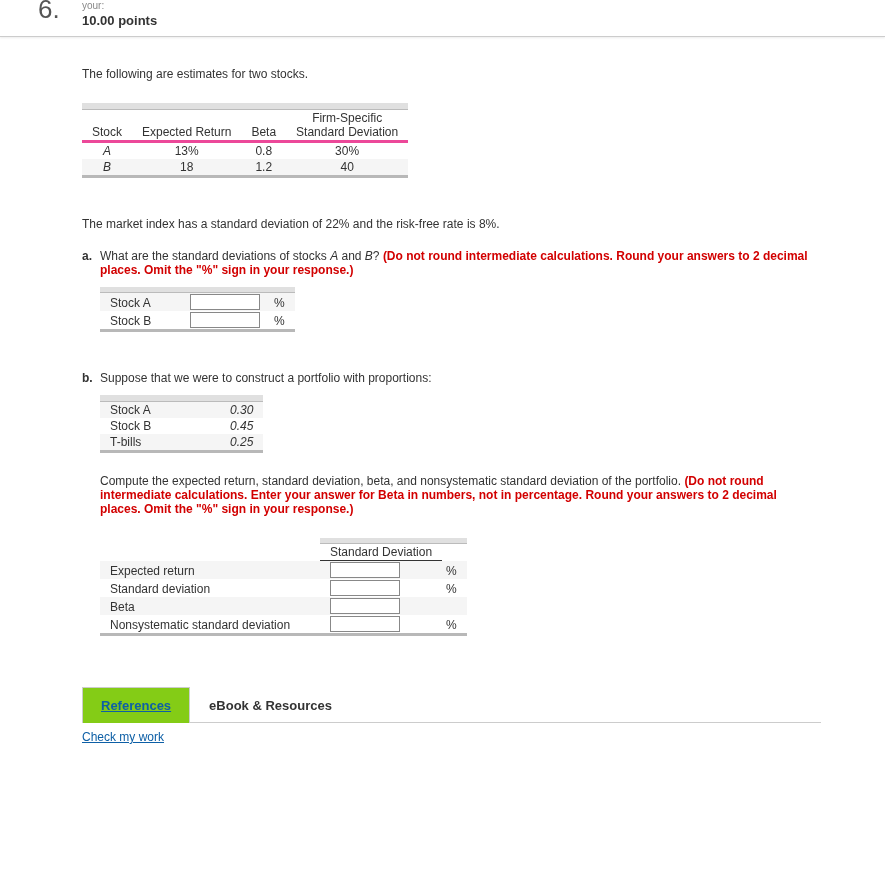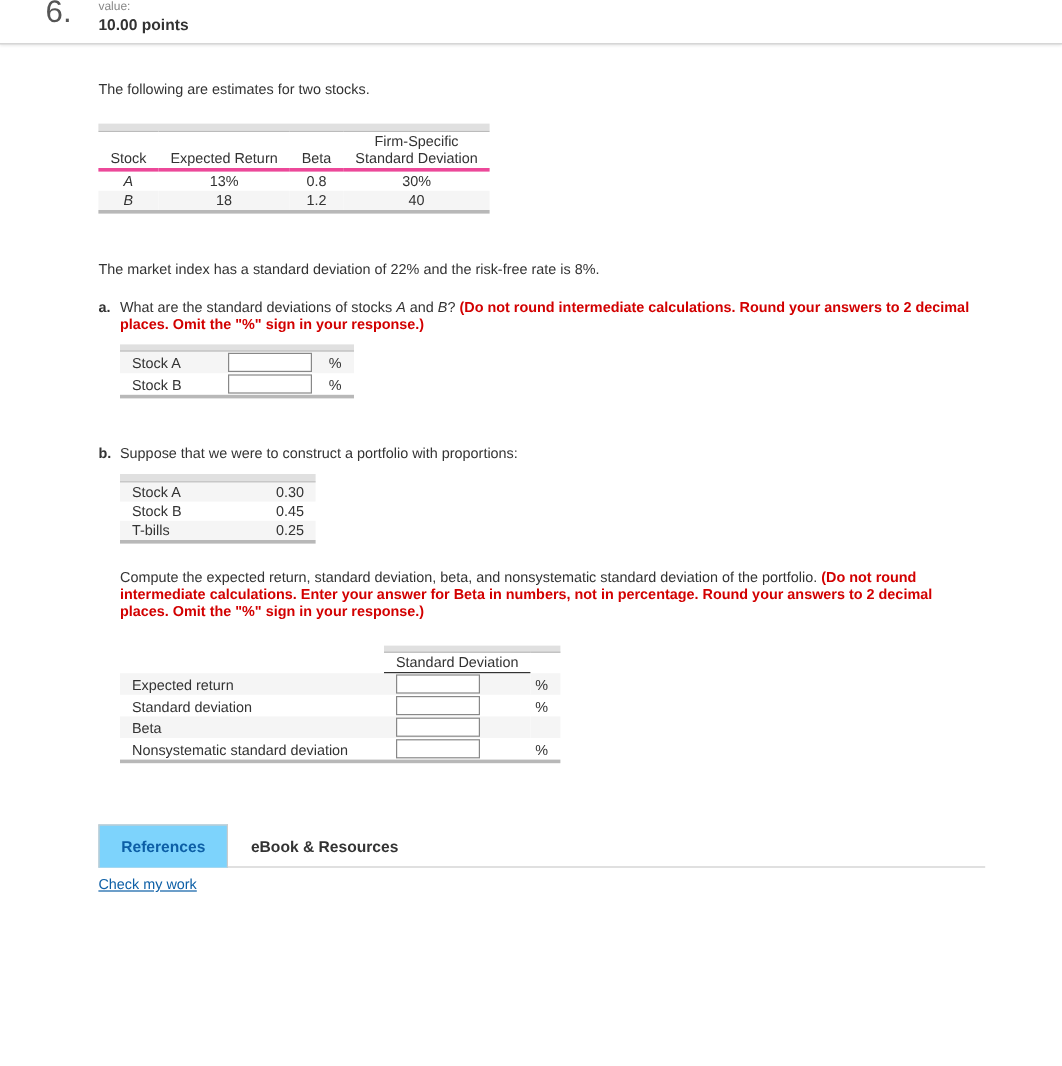--- a/index.html
+++ b/index.html
@@ -44,21 +44,21 @@
   .tbl-wrap { display: inline-block; margin: 4px 0 18px 18px; }
   .tbl-wrap.no-indent { margin-left: 0; }
   table { border-collapse: collapse; }
   td, th { padding: 1px 10px; font-size: 12px; font-weight: normal; text-align: left; vertical-align: bottom; }
   .head-row td { border-bottom: 3px solid #ec4899; text-align: center; }
   .data-row td { }
   .alt { background: #f5f5f5; }
   .hr-thick { height: 3px; background: #b8b8b8; }
   .hr-tab { height: 6px; background: #e0e0e0; border-bottom: 1px solid #bbb; }
   .center { text-align: center !important; }
-  .right { text-align: right; }
+  .right { text-align: right; font-style: italic; }
   input.ans {
     width: 70px;
     height: 16px;
     border: 1px solid #888;
     background: #fff;
     font-size: 11px;
     padding: 0 2px;
   }
   .unit { padding-left: 4px; }
   .tabs-wrap { margin-top: 30px; }
@@ -72,21 +72,22 @@
     font-weight: bold;
     color: #333;
     border: 1px solid transparent;
     border-bottom: none;
     margin-bottom: -1px;
     cursor: pointer;
   }
   .tab.active {
     color: #0d5fa6;
     border-color: #ccc;
-    background: #7dd3fc;
+    background: #84cc16;
+    text-decoration: underline;
   }
   .tab-content {
     border: 1px solid #ccc;
     border-top: none;
     background: #f3f3f3;
     padding: 14px 20px;
     display: flex;
     align-items: center;
   }
   .ws-label { font-weight: bold; font-size: 13px; }
@@ -101,21 +102,21 @@
   }
   .sec-spacer { height: 18px; }
 </style>
 </head>
 <body>
 
 <div class="wrapper">
   <div class="topbar">
     <div class="qnum">6.</div>
     <div class="header-block">
-      <div class="value-lbl">value:</div>
+      <div class="value-lbl">your:</div>
       <div class="points">10.00 points</div>
     </div>
   </div>
 
   <div class="content">
 
     <div class="para">The following are estimates for two stocks.</div>
 
     <div class="tbl-wrap no-indent">
       <table>

